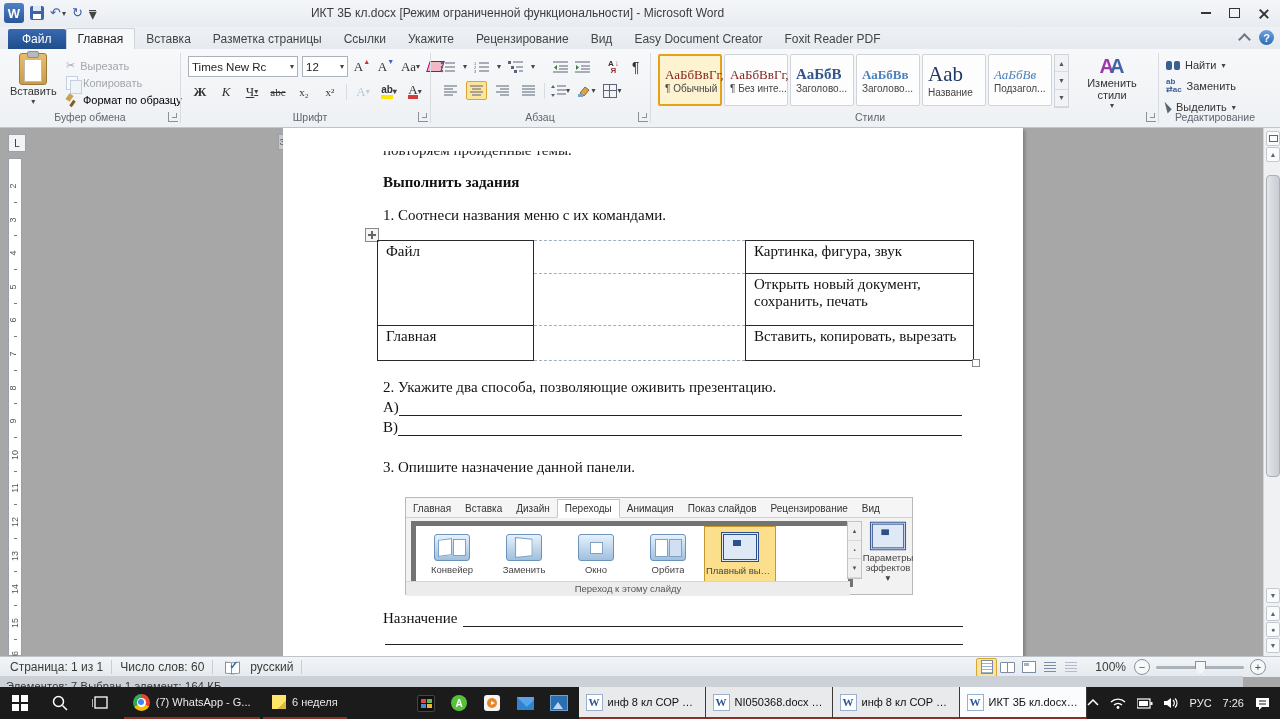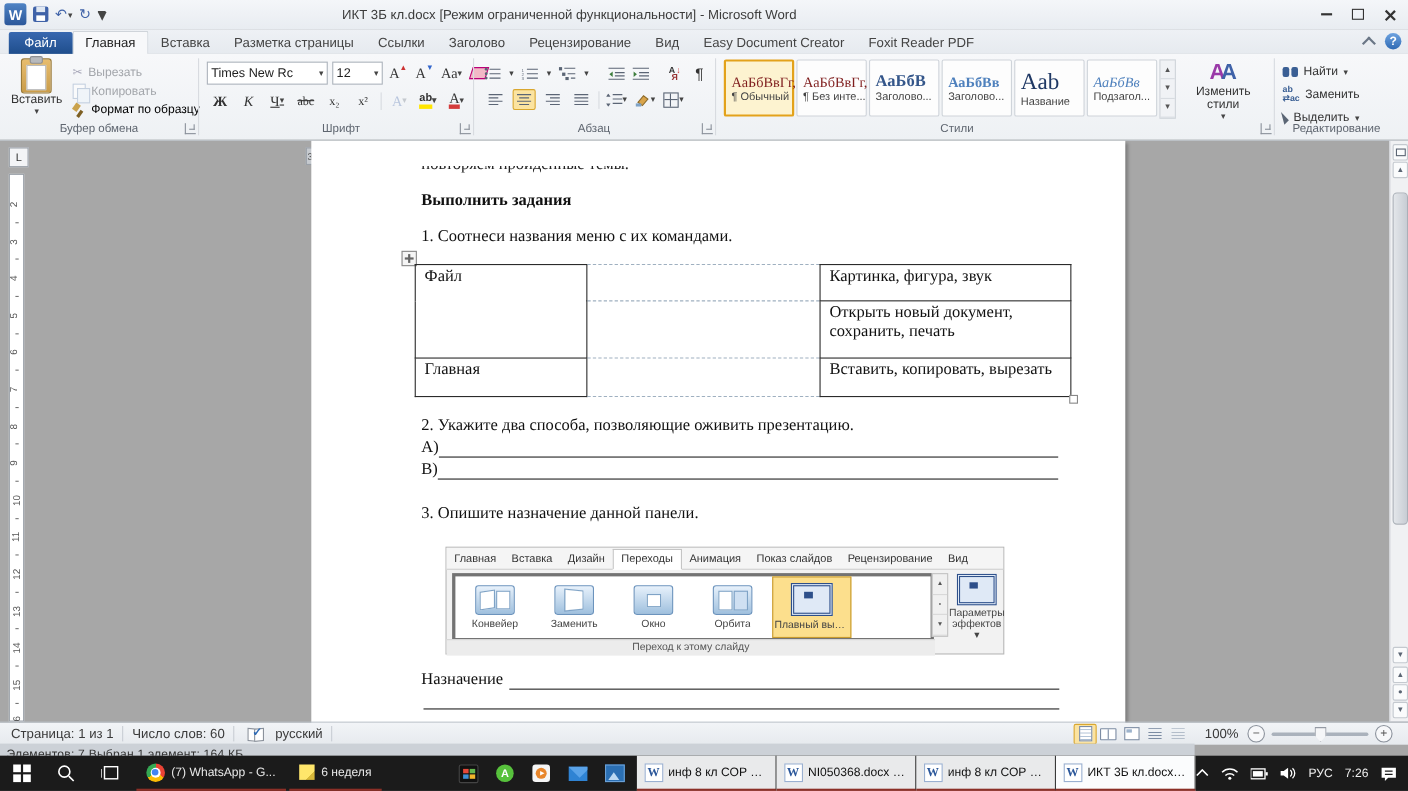--- a/index.html
+++ b/index.html
@@ -114,21 +114,21 @@
   .thandle{left:365px;top:228px;width:12px;height:12px;background:#f5f5f5;border:1px solid #888;}
   .thandle:before{content:"";position:absolute;left:5px;top:2px;width:2px;height:8px;background:#666;}
   .thandle:after{content:"";position:absolute;left:2px;top:5px;width:8px;height:2px;background:#666;}
   .tresize{left:972px;top:359px;width:6px;height:6px;background:#fff;border:1px solid #888;}
 
   
   .ppt{left:405px;top:497px;width:508px;height:98px;background:#f2f2f2;border:1px solid #b9b9b9;box-sizing:border-box;}
   .ppt-tabs{position:absolute;left:0;top:0;width:100%;height:19px;display:flex;align-items:flex-end;background:#f5f5f5;border-bottom:1px solid #cfcfcf;}
   .ppt-tab{font-size:10px;color:#333;padding:3px 7px;white-space:nowrap;}
   .ppt-tab.active{background:#fff;border:1px solid #c5c5c5;border-bottom:1px solid #fff;margin-bottom:-1px;}
-  .ppt-gallery{position:absolute;left:5px;top:23px;width:432px;height:56px;background:#fff;border:3px solid #737373;display:flex;}
+  .ppt-gallery{position:absolute;left:5px;top:23px;width:432px;height:56px;background:#fff;border:5px solid #737373;display:flex;}
   .tr-cell{width:72px;height:100%;display:flex;flex-direction:column;align-items:center;justify-content:center;gap:3px;}
   .tr-cell.selected{background:#fcdf8d;border:1px solid #c79a2e;box-sizing:border-box;}
   .tr-label{font-size:9.5px;color:#444;white-space:nowrap;max-width:68px;overflow:hidden;text-overflow:ellipsis;}
   .tr-icon{width:34px;height:25px;border:1px solid #6b93bd;border-radius:3px;background:linear-gradient(#e7f1fb,#9fc0de);position:relative;}
   .tr-icon .inner{position:absolute;background:#fff;border:1px solid #7fa3c6;}
   .tr-dark{width:32px;height:24px;border:3px double #2d4f8a;background:#dfe9f6;position:relative;}
   .tr-dark:before{content:"";position:absolute;left:9px;top:5px;width:8px;height:6px;background:#2d4f8a;}
   .ppt-scroll{position:absolute;left:441px;top:23px;width:13px;height:56px;border:1px solid #c3c3c3;background:#f0f0f0;
     display:flex;flex-direction:column;}
   .ppt-scroll div{flex:1;display:flex;align-items:center;justify-content:center;font-size:6px;color:#555;border-bottom:1px solid #d8d8d8;}
@@ -164,21 +164,21 @@
   .vb-out{width:12px;height:10px;background:repeating-linear-gradient(#7c8ca3 0 1px,transparent 1px 3px);}
   .vb-drf{width:12px;height:10px;background:repeating-linear-gradient(#b3bdca 0 1px,transparent 1px 3px);}
   .zoom-circle{width:14px;height:14px;border-radius:50%;border:1px solid #8a919b;background:#f7f8fa;color:#555;
     display:flex;align-items:center;justify-content:center;font-size:11px;line-height:12px;}
   .zoom-track{width:88px;height:3px;background:#aab2bc;border-radius:2px;position:relative;margin:0 6px;}
   .zoom-notch{position:absolute;left:43px;top:-3px;width:1px;height:9px;background:#8a919b;}
   .zoom-thumb{position:absolute;left:39px;top:-5px;width:9px;height:12px;background:#f5f6f8;border:1px solid #8a919b;
     clip-path:polygon(0 0,100% 0,100% 55%,50% 100%,0 55%);}
 
   
-  .bgstrip{left:0;top:676px;width:1086px;height:11px;background:#ccd1d7;overflow:hidden;}
+  .bgstrip{left:0;top:676px;width:1243px;height:11px;background:#ccd1d7;overflow:hidden;}
   .bgstrip span{font-size:11px;color:#333;margin-left:6px;letter-spacing:.2px;display:inline-block;margin-top:-1px;}
 
   
   .taskbar{left:0;top:687px;width:1280px;height:32px;background:#1b1b1b;display:flex;align-items:stretch;}
   .tb-btn{display:flex;align-items:center;justify-content:center;width:46px;}
   .tb-app{display:flex;align-items:center;gap:6px;padding:0 9px;font-size:11px;color:#e8e8e8;border-bottom:2px solid #8c2f27;max-width:132px;}
   .tb-app span{white-space:nowrap;overflow:hidden;text-overflow:ellipsis;}
   .tb-ico{display:flex;align-items:center;justify-content:center;width:38px;}
   .tb-word{display:flex;align-items:center;gap:5px;padding:0 7px;width:112px;background:#e9eaeb;color:#111;font-size:11px;
     border-bottom:2px solid #8c2f27;border-right:1px solid #3a3a3a;}
@@ -238,21 +238,21 @@
         </div>
     </div>
   </div>
 
   <div class="abs tabrow">
     <div class="filetab">Файл</div>
     <div class="rtab active">Главная</div>
     <div class="rtab">Вставка</div>
     <div class="rtab">Разметка страницы</div>
     <div class="rtab">Ссылки</div>
-    <div class="rtab">Заголово</div>
+    <div class="rtab">Укажите</div>
     <div class="rtab">Рецензирование</div>
     <div class="rtab">Вид</div>
     <div class="rtab">Easy Document Creator</div>
     <div class="rtab">Foxit Reader PDF</div>
   </div>
   <div class="tab-right">
     <div class="chev-up"></div>
     <div class="help-circle">?</div>
   </div>
 

